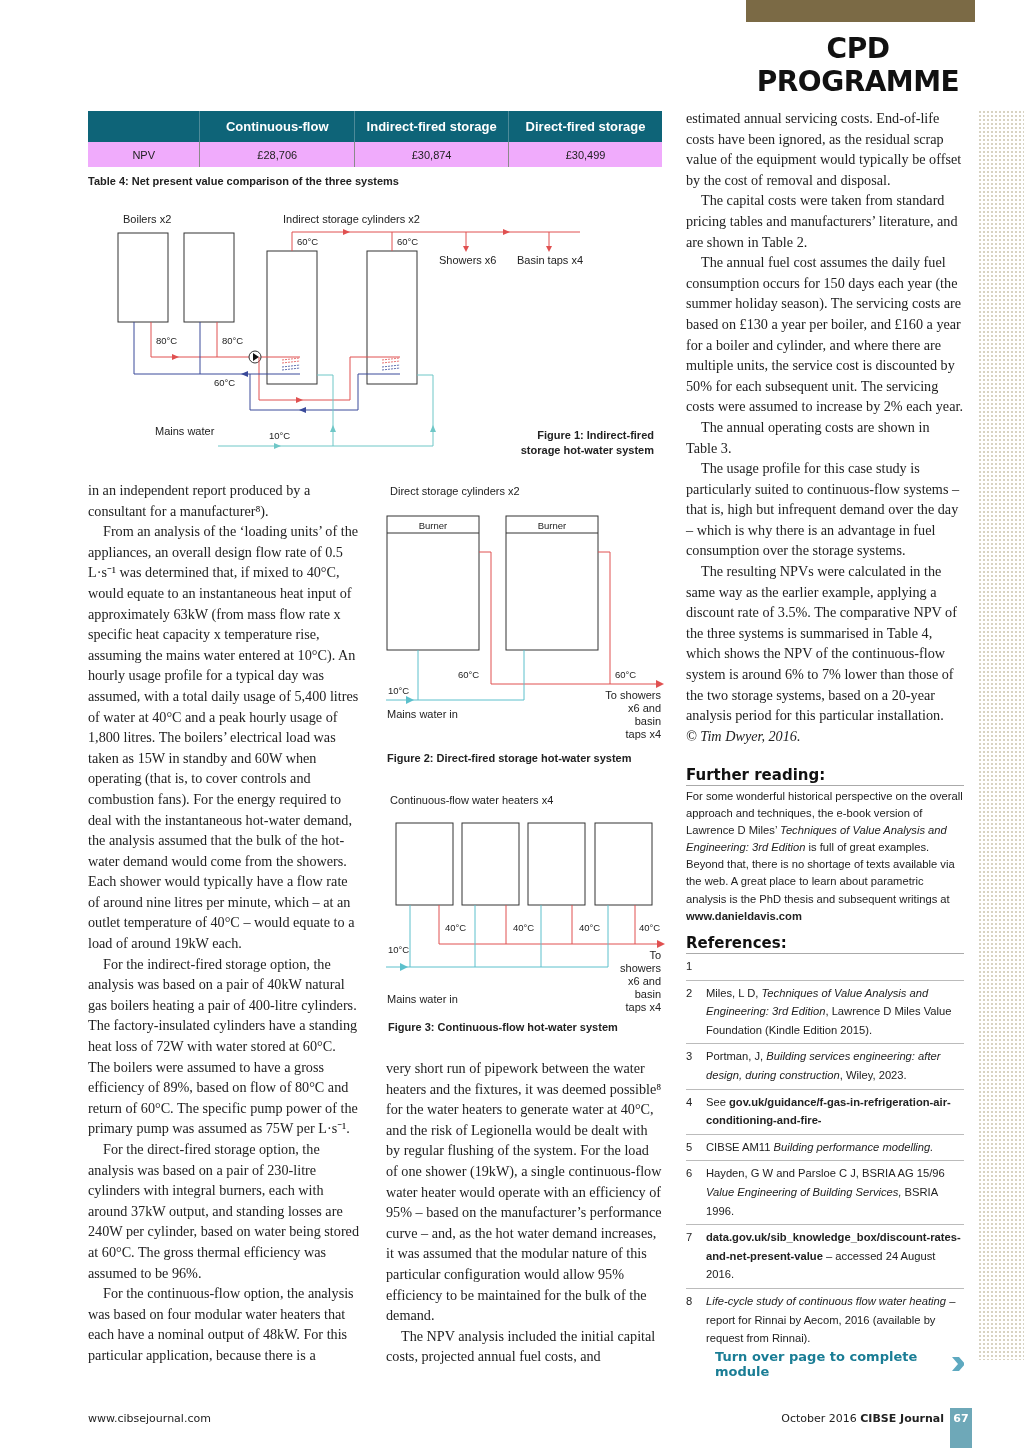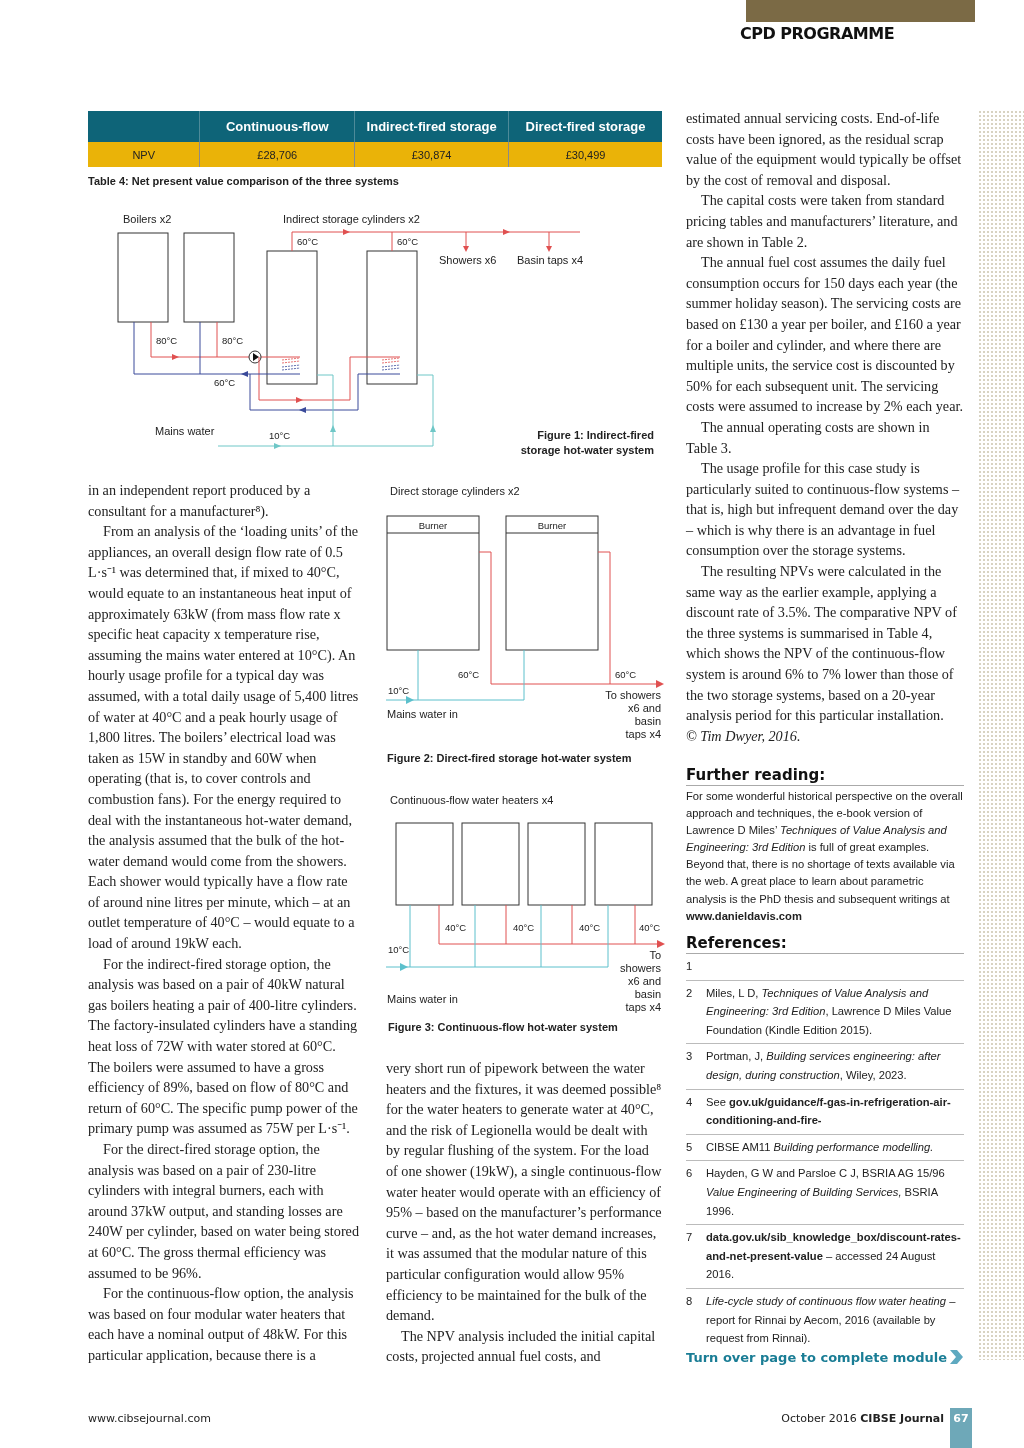--- a/index.html
+++ b/index.html
@@ -1,41 +1,41 @@
 <!DOCTYPE html>
 <html><head>
 <meta charset="utf-8">
 <style>
   html, body { margin: 0; padding: 0; background: #ffffff; }
   body { width: 1024px; height: 1448px; position: relative; overflow: hidden; font-family: "Liberation Serif", serif; color: #222; }
   .abs { position: absolute; }
   .header-bar { left: 746px; top: 0; width: 229px; height: 22px; background: #7b6a45; }
-  .header-title { left: 740px; top: 24px; width: 236px; text-align: left; font-family: "DejaVu Sans", sans-serif; font-weight: bold; font-size: 16px; letter-spacing: -0.5px; color: #111; }
+  .header-title { left: 740px; top: 32px; width: 236px; text-align: center; font-family: "DejaVu Sans", sans-serif; font-weight: bold; font-size: 28px; letter-spacing: -0.5px; color: #111; }
   .dots { left: 978px; top: 110px; width: 46px; height: 1250px;
     background-image: radial-gradient(#d8d3c2 1px, transparent 1.2px); background-size: 4px 4px; }
 
   table.npv { position: absolute; left: 88px; top: 111px; width: 574px; border-collapse: collapse; font-family: "Liberation Sans", sans-serif; }
   table.npv th { background: #0e6478; color: #fff; font-size: 13px; font-weight: bold; height: 29px; border-left: 1px solid #4d8a99; }
   table.npv th:first-child { border-left: none; }
-  table.npv td { background: #eab308; text-align: center; font-size: 11px; height: 23px; border-left: 1px solid #8a8a8a; }
+  table.npv td { background: #f0abfc; text-align: center; font-size: 11px; height: 23px; border-left: 1px solid #8a8a8a; }
   table.npv td:first-child { border-left: none; }
   .caption { font-family: "Liberation Sans", sans-serif; font-weight: bold; font-size: 11px; color: #222; }
 
   .body-text { font-family: "Liberation Serif", serif; font-size: 14.2px; line-height: 20.6px; color: #222; }
   .body-text p { margin: 0; text-indent: 15px; }
   .body-text p.noindent { text-indent: 0; }
   .fig-label { font-family: "Liberation Sans", sans-serif; font-size: 11px; color: #222; }
   .fig-small { font-family: "Liberation Sans", sans-serif; font-size: 9.5px; color: #222; }
 
   .section-h { font-family: "DejaVu Sans", sans-serif; font-weight: bold; font-size: 15px; color: #111; border-bottom: 1px solid #aaa; padding-bottom: 1px; width: 278px; }
   .side-text { font-family: "Liberation Sans", sans-serif; font-size: 11.2px; line-height: 17.1px; color: #222; width: 278px; }
   .ref { display: flex; border-bottom: 1px solid #bbb; padding: 3px 0 4px 0; }
   .ref .num { width: 20px; flex: none; }
   .ref .txt { flex: 1; }
-  .turn-over { font-family: "DejaVu Sans", sans-serif; font-weight: bold; font-size: 13px; color: #1a7d95; }
+  .turn-over { font-family: "DejaVu Sans", sans-serif; font-weight: bold; font-size: 13px; color: #1a7d95; margin-left: 29px; }
   .footer-left { left: 88px; top: 1412px; font-family: "DejaVu Sans", sans-serif; font-size: 11px; color: #222; }
   .footer-right { left: 760px; top: 1412px; width: 184px; text-align: right; font-family: "DejaVu Sans", sans-serif; font-size: 11px; color: #222; }
   .page-num { left: 950px; top: 1408px; width: 22px; height: 40px; background: #6ea8b8; color: #fff; font-family: "DejaVu Sans", sans-serif; font-size: 11px; font-weight: bold; text-align: center; padding-top: 4px; box-sizing: border-box; }
   b.link { font-weight: bold; }
   i { font-style: italic; }
 </style>
 </head>
 <body>
 
 <div class="abs header-bar"></div>

